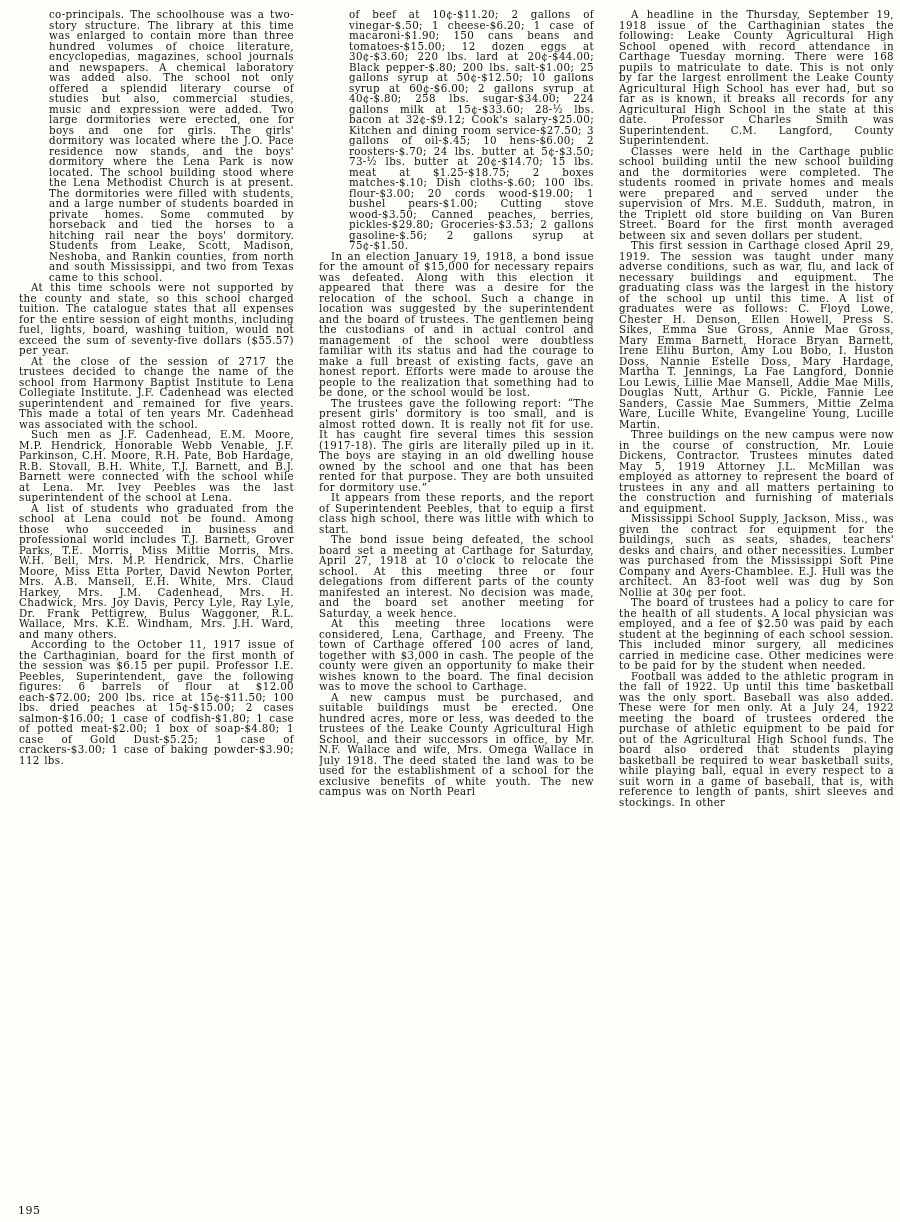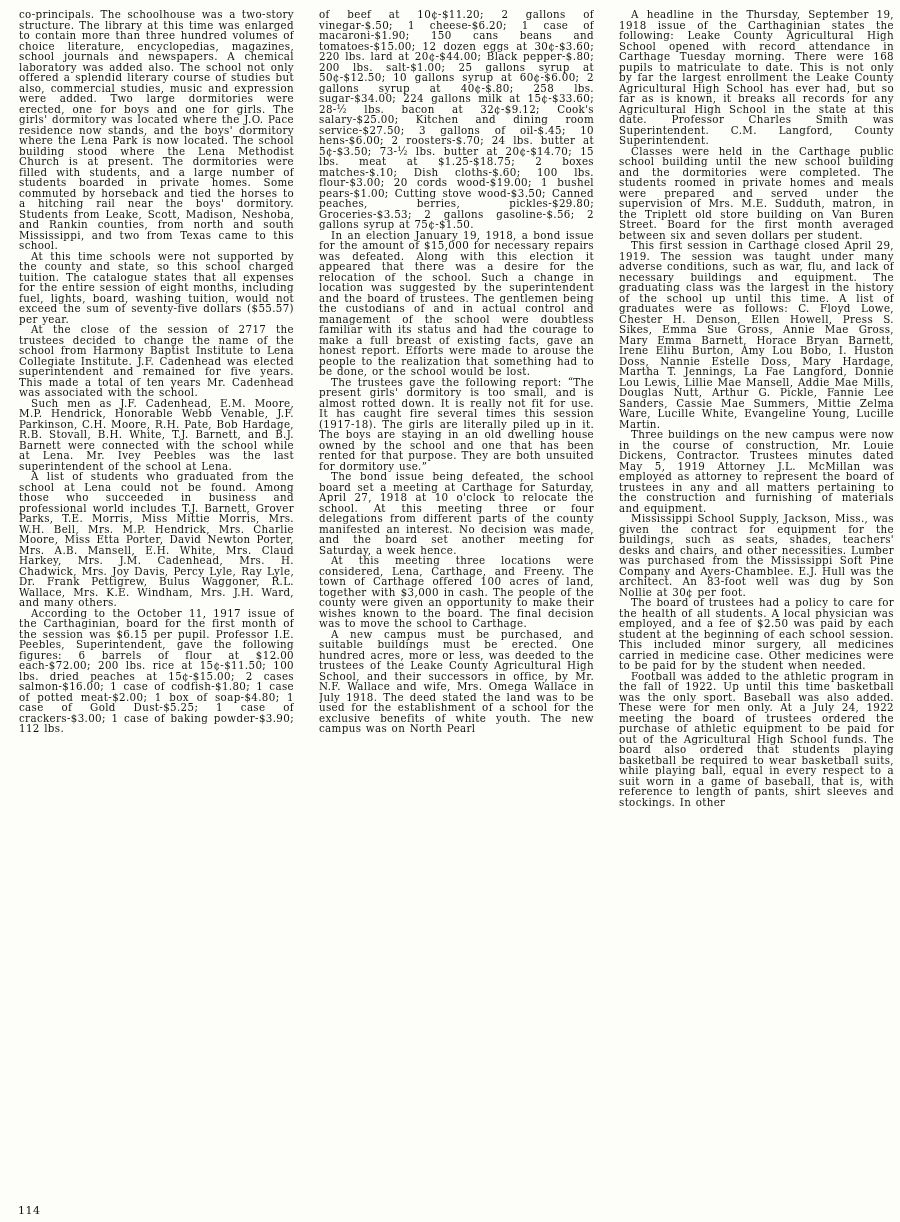--- a/index.html
+++ b/index.html
@@ -32,20 +32,21 @@
     line-height: 10.5px;
     letter-spacing: 0.35px;
     word-spacing: 0.9px;
   }
   .column p {
     margin: 0;
     text-indent: 12px;
   }
   .column p.no-indent {
     text-indent: 0;
+    margin-left: 30px;
   }
   .page-number {
     position: absolute;
     left: 18px;
     bottom: 5px;
     font-size: 11px;
     letter-spacing: 0.5px;
   }
 </style>
 </head>
@@ -58,28 +59,29 @@
         <p>At this time schools were not supported by the county and state, so this school charged tuition. The catalogue states that all expenses for the entire session of eight months, including fuel, lights, board, washing tuition, would not exceed the sum of seventy-five dollars ($55.57) per year.</p>
         <p>At the close of the session of 2717 the trustees decided to change the name of the school from Harmony Baptist Institute to Lena Collegiate Institute. J.F. Cadenhead was elected superintendent and remained for five years. This made a total of ten years Mr. Cadenhead was associated with the school.</p>
         <p>Such men as J.F. Cadenhead, E.M. Moore, M.P. Hendrick, Honorable Webb Venable, J.F. Parkinson, C.H. Moore, R.H. Pate, Bob Hardage, R.B. Stovall, B.H. White, T.J. Barnett, and B.J. Barnett were connected with the school while at Lena. Mr. Ivey Peebles was the last superintendent of the school at Lena.</p>
         <p>A list of students who graduated from the school at Lena could not be found. Among those who succeeded in business and professional world includes T.J. Barnett, Grover Parks, T.E. Morris, Miss Mittie Morris, Mrs. W.H. Bell, Mrs. M.P. Hendrick, Mrs. Charlie Moore, Miss Etta Porter, David Newton Porter, Mrs. A.B. Mansell, E.H. White, Mrs. Claud Harkey, Mrs. J.M. Cadenhead, Mrs. H. Chadwick, Mrs. Joy Davis, Percy Lyle, Ray Lyle, Dr. Frank Pettigrew, Bulus Waggoner, R.L. Wallace, Mrs. K.E. Windham, Mrs. J.H. Ward, and many others.</p>
         <p>According to the October 11, 1917 issue of the Carthaginian, board for the first month of the session was $6.15 per pupil. Professor I.E. Peebles, Superintendent, gave the following figures: 6 barrels of flour at $12.00 each-$72.00; 200 lbs. rice at 15¢-$11.50; 100 lbs. dried peaches at 15¢-$15.00; 2 cases salmon-$16.00; 1 case of codfish-$1.80; 1 case of potted meat-$2.00; 1 box of soap-$4.80; 1 case of Gold Dust-$5.25; 1 case of crackers-$3.00; 1 case of baking powder-$3.90; 112 lbs.</p>
       </div>
     <div class="column">
         <p class="no-indent">of beef at 10¢-$11.20; 2 gallons of vinegar-$.50; 1 cheese-$6.20; 1 case of macaroni-$1.90; 150 cans beans and tomatoes-$15.00; 12 dozen eggs at 30¢-$3.60; 220 lbs. lard at 20¢-$44.00; Black pepper-$.80; 200 lbs. salt-$1.00; 25 gallons syrup at 50¢-$12.50; 10 gallons syrup at 60¢-$6.00; 2 gallons syrup at 40¢-$.80; 258 lbs. sugar-$34.00; 224 gallons milk at 15¢-$33.60; 28-½ lbs. bacon at 32¢-$9.12; Cook's salary-$25.00; Kitchen and dining room service-$27.50; 3 gallons of oil-$.45; 10 hens-$6.00; 2 roosters-$.70; 24 lbs. butter at 5¢-$3.50; 73-½ lbs. butter at 20¢-$14.70; 15 lbs. meat at $1.25-$18.75; 2 boxes matches-$.10; Dish cloths-$.60; 100 lbs. flour-$3.00; 20 cords wood-$19.00; 1 bushel pears-$1.00; Cutting stove wood-$3.50; Canned peaches, berries, pickles-$29.80; Groceries-$3.53; 2 gallons gasoline-$.56; 2 gallons syrup at 75¢-$1.50.</p>
         <p>In an election January 19, 1918, a bond issue for the amount of $15,000 for necessary repairs was defeated. Along with this election it appeared that there was a desire for the relocation of the school. Such a change in location was suggested by the superintendent and the board of trustees. The gentlemen being the custodians of and in actual control and management of the school were doubtless familiar with its status and had the courage to make a full breast of existing facts, gave an honest report. Efforts were made to arouse the people to the realization that something had to be done, or the school would be lost.</p>
         <p>The trustees gave the following report: “The present girls' dormitory is too small, and is almost rotted down. It is really not fit for use. It has caught fire several times this session (1917-18). The girls are literally piled up in it. The boys are staying in an old dwelling house owned by the school and one that has been rented for that purpose. They are both unsuited for dormitory use.”</p>
+        <p>It appears from these reports, and the report of Superintendent Peebles, that to equip a first class high school, there was little with which to start.</p>
         <p>The bond issue being defeated, the school board set a meeting at Carthage for Saturday, April 27, 1918 at 10 o'clock to relocate the school. At this meeting three or four delegations from different parts of the county manifested an interest. No decision was made, and the board set another meeting for Saturday, a week hence.</p>
         <p>At this meeting three locations were considered, Lena, Carthage, and Freeny. The town of Carthage offered 100 acres of land, together with $3,000 in cash. The people of the county were given an opportunity to make their wishes known to the board. The final decision was to move the school to Carthage.</p>
         <p>A new campus must be purchased, and suitable buildings must be erected. One hundred acres, more or less, was deeded to the trustees of the Leake County Agricultural High School, and their successors in office, by Mr. N.F. Wallace and wife, Mrs. Omega Wallace in July 1918. The deed stated the land was to be used for the establishment of a school for the exclusive benefits of white youth. The new campus was on North Pearl</p>
       </div>
     <div class="column">
         <p>A headline in the Thursday, September 19, 1918 issue of the Carthaginian states the following: Leake County Agricultural High School opened with record attendance in Carthage Tuesday morning. There were 168 pupils to matriculate to date. This is not only by far the largest enrollment the Leake County Agricultural High School has ever had, but so far as is known, it breaks all records for any Agricultural High School in the state at this date. Professor Charles Smith was Superintendent. C.M. Langford, County Superintendent.</p>
         <p>Classes were held in the Carthage public school building until the new school building and the dormitories were completed. The students roomed in private homes and meals were prepared and served under the supervision of Mrs. M.E. Sudduth, matron, in the Triplett old store building on Van Buren Street. Board for the first month averaged between six and seven dollars per student.</p>
         <p>This first session in Carthage closed April 29, 1919. The session was taught under many adverse conditions, such as war, flu, and lack of necessary buildings and equipment. The graduating class was the largest in the history of the school up until this time. A list of graduates were as follows: C. Floyd Lowe, Chester H. Denson, Ellen Howell, Press S. Sikes, Emma Sue Gross, Annie Mae Gross, Mary Emma Barnett, Horace Bryan Barnett, Irene Elihu Burton, Amy Lou Bobo, I. Huston Doss, Nannie Estelle Doss, Mary Hardage, Martha T. Jennings, La Fae Langford, Donnie Lou Lewis, Lillie Mae Mansell, Addie Mae Mills, Douglas Nutt, Arthur G. Pickle, Fannie Lee Sanders, Cassie Mae Summers, Mittie Zelma Ware, Lucille White, Evangeline Young, Lucille Martin.</p>
         <p>Three buildings on the new campus were now in the course of construction, Mr. Louie Dickens, Contractor. Trustees minutes dated May 5, 1919 Attorney J.L. McMillan was employed as attorney to represent the board of trustees in any and all matters pertaining to the construction and furnishing of materials and equipment.</p>
         <p>Mississippi School Supply, Jackson, Miss., was given the contract for equipment for the buildings, such as seats, shades, teachers' desks and chairs, and other necessities. Lumber was purchased from the Mississippi Soft Pine Company and Ayers-Chamblee. E.J. Hull was the architect. An 83-foot well was dug by Son Nollie at 30¢ per foot.</p>
         <p>The board of trustees had a policy to care for the health of all students. A local physician was employed, and a fee of $2.50 was paid by each student at the beginning of each school session. This included minor surgery, all medicines carried in medicine case. Other medicines were to be paid for by the student when needed.</p>
         <p>Football was added to the athletic program in the fall of 1922. Up until this time basketball was the only sport. Baseball was also added. These were for men only. At a July 24, 1922 meeting the board of trustees ordered the purchase of athletic equipment to be paid for out of the Agricultural High School funds. The board also ordered that students playing basketball be required to wear basketball suits, while playing ball, equal in every respect to a suit worn in a game of baseball, that is, with reference to length of pants, shirt sleeves and stockings. In other</p>
       </div>
   </div>
-  <div class="page-number">114</div>
+  <div class="page-number">195</div>
 </div>
 
 </body></html>

